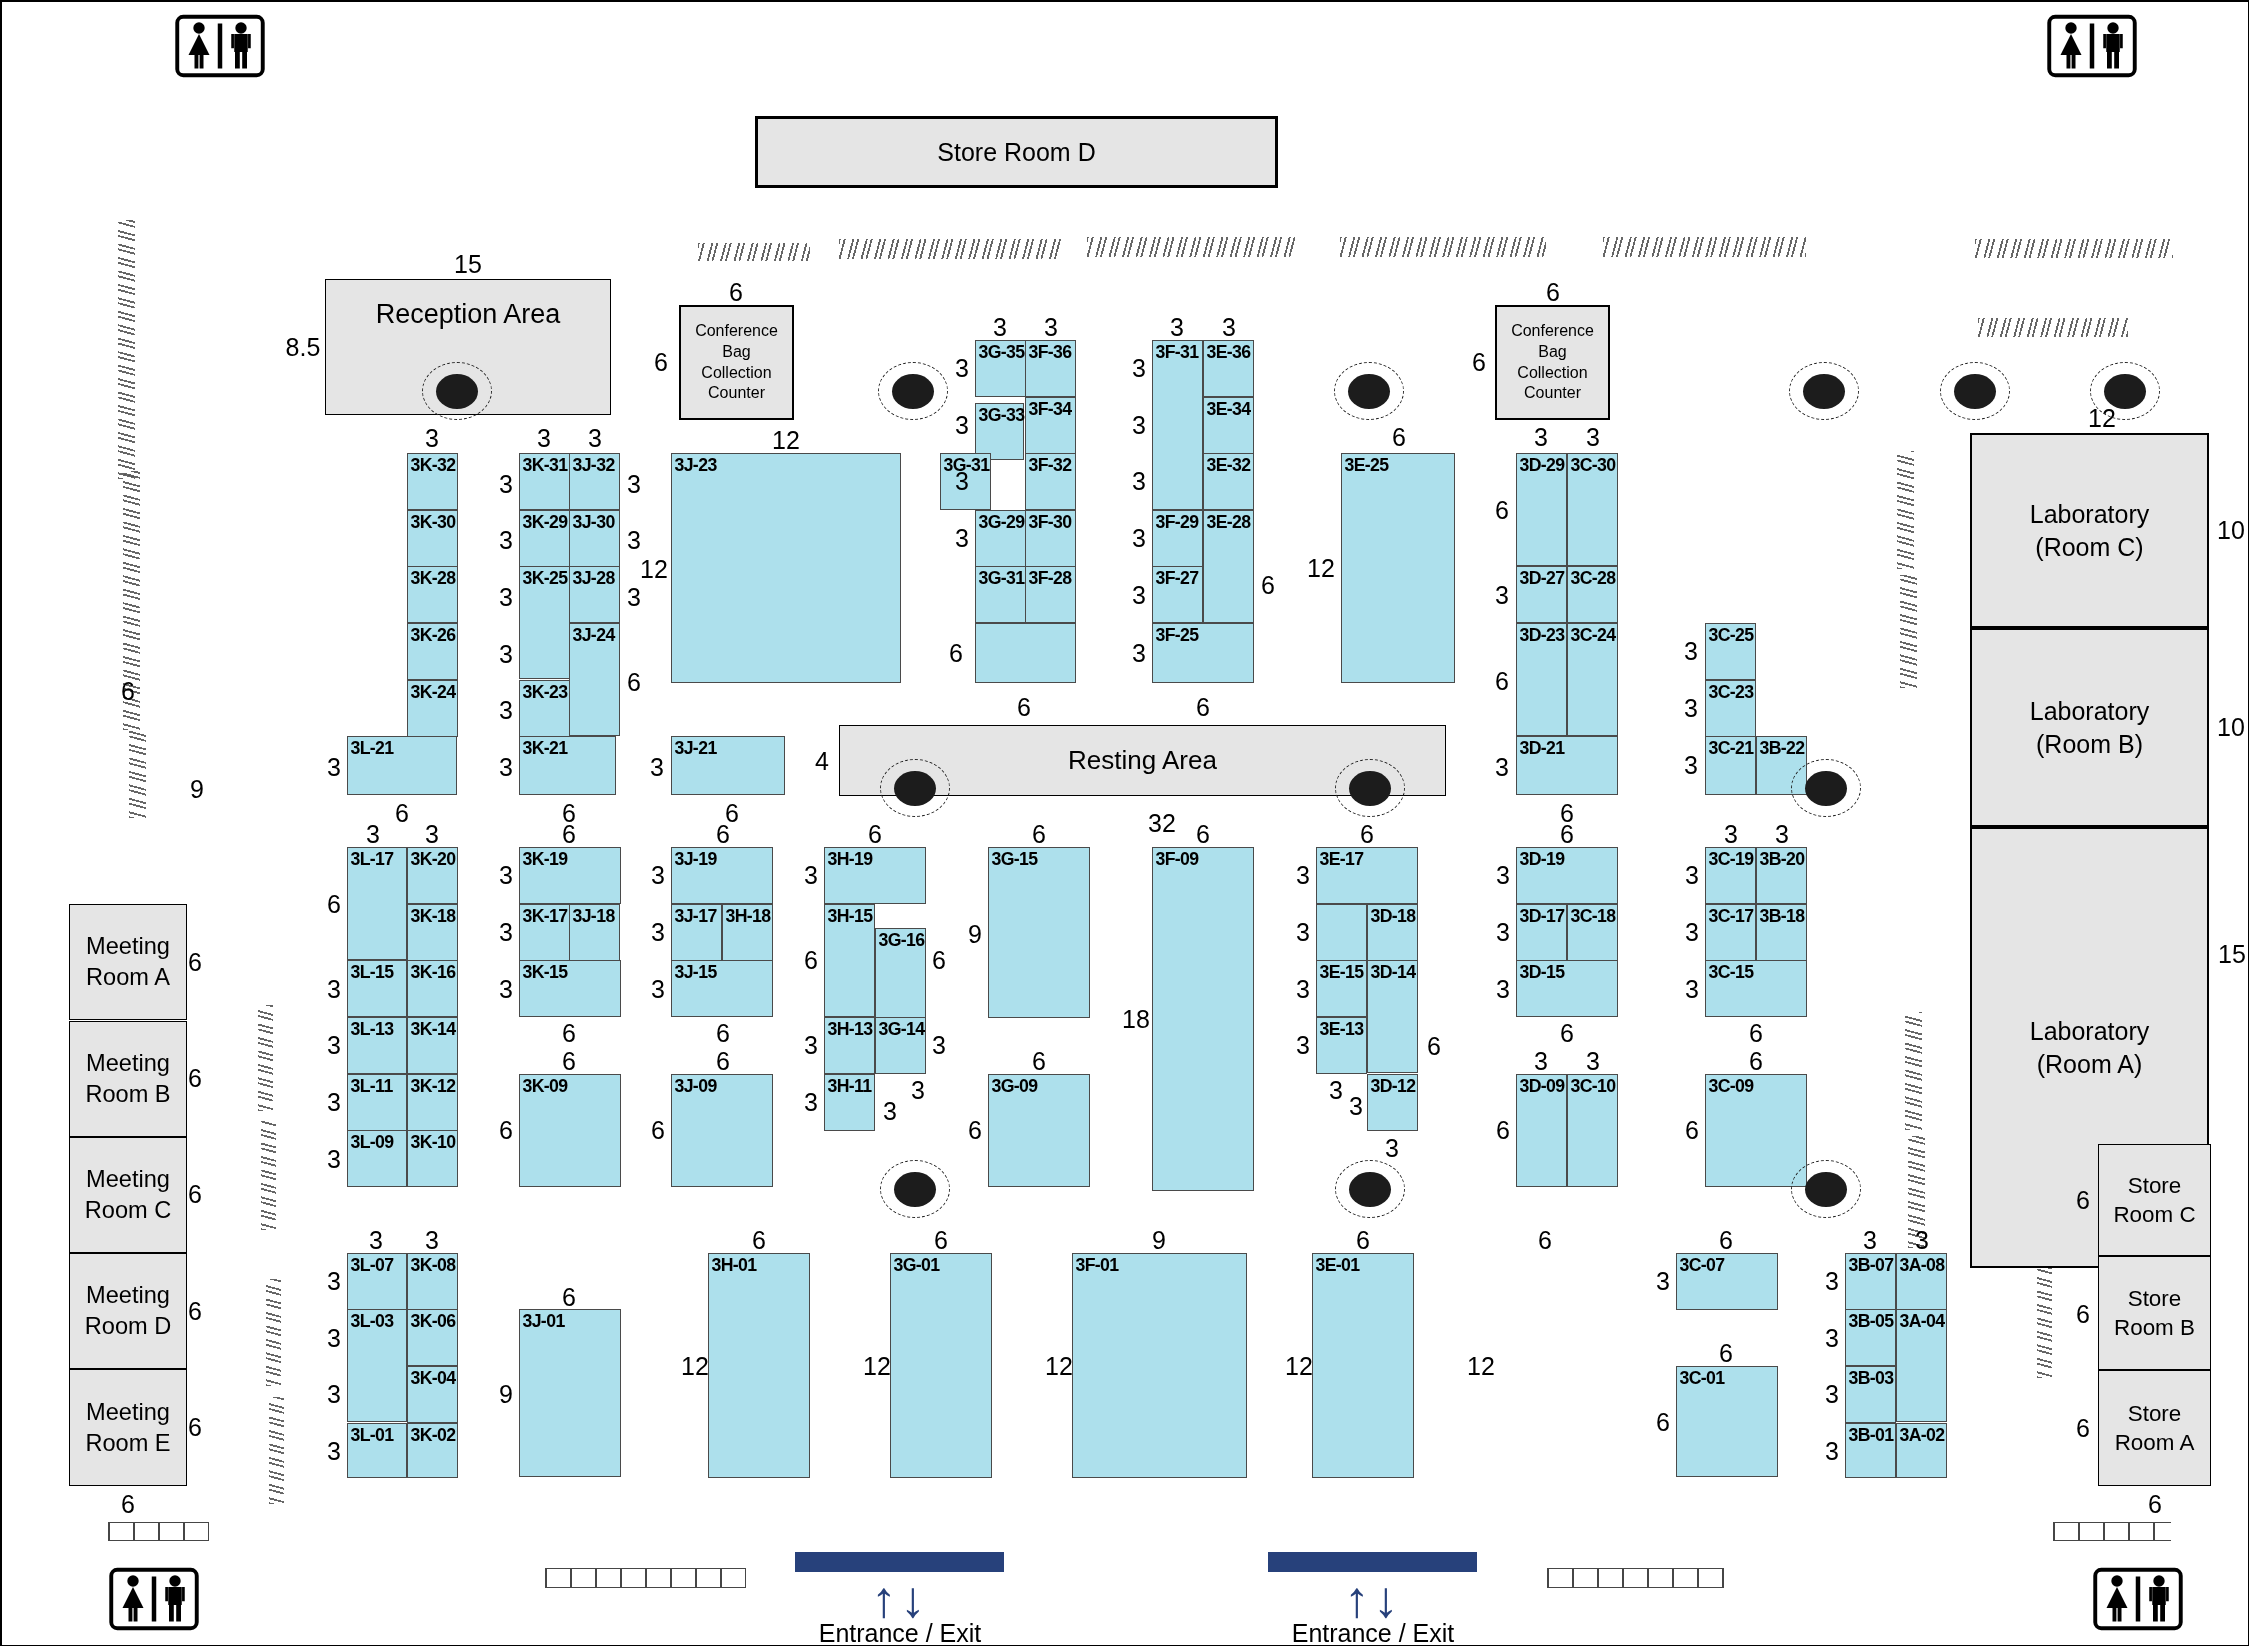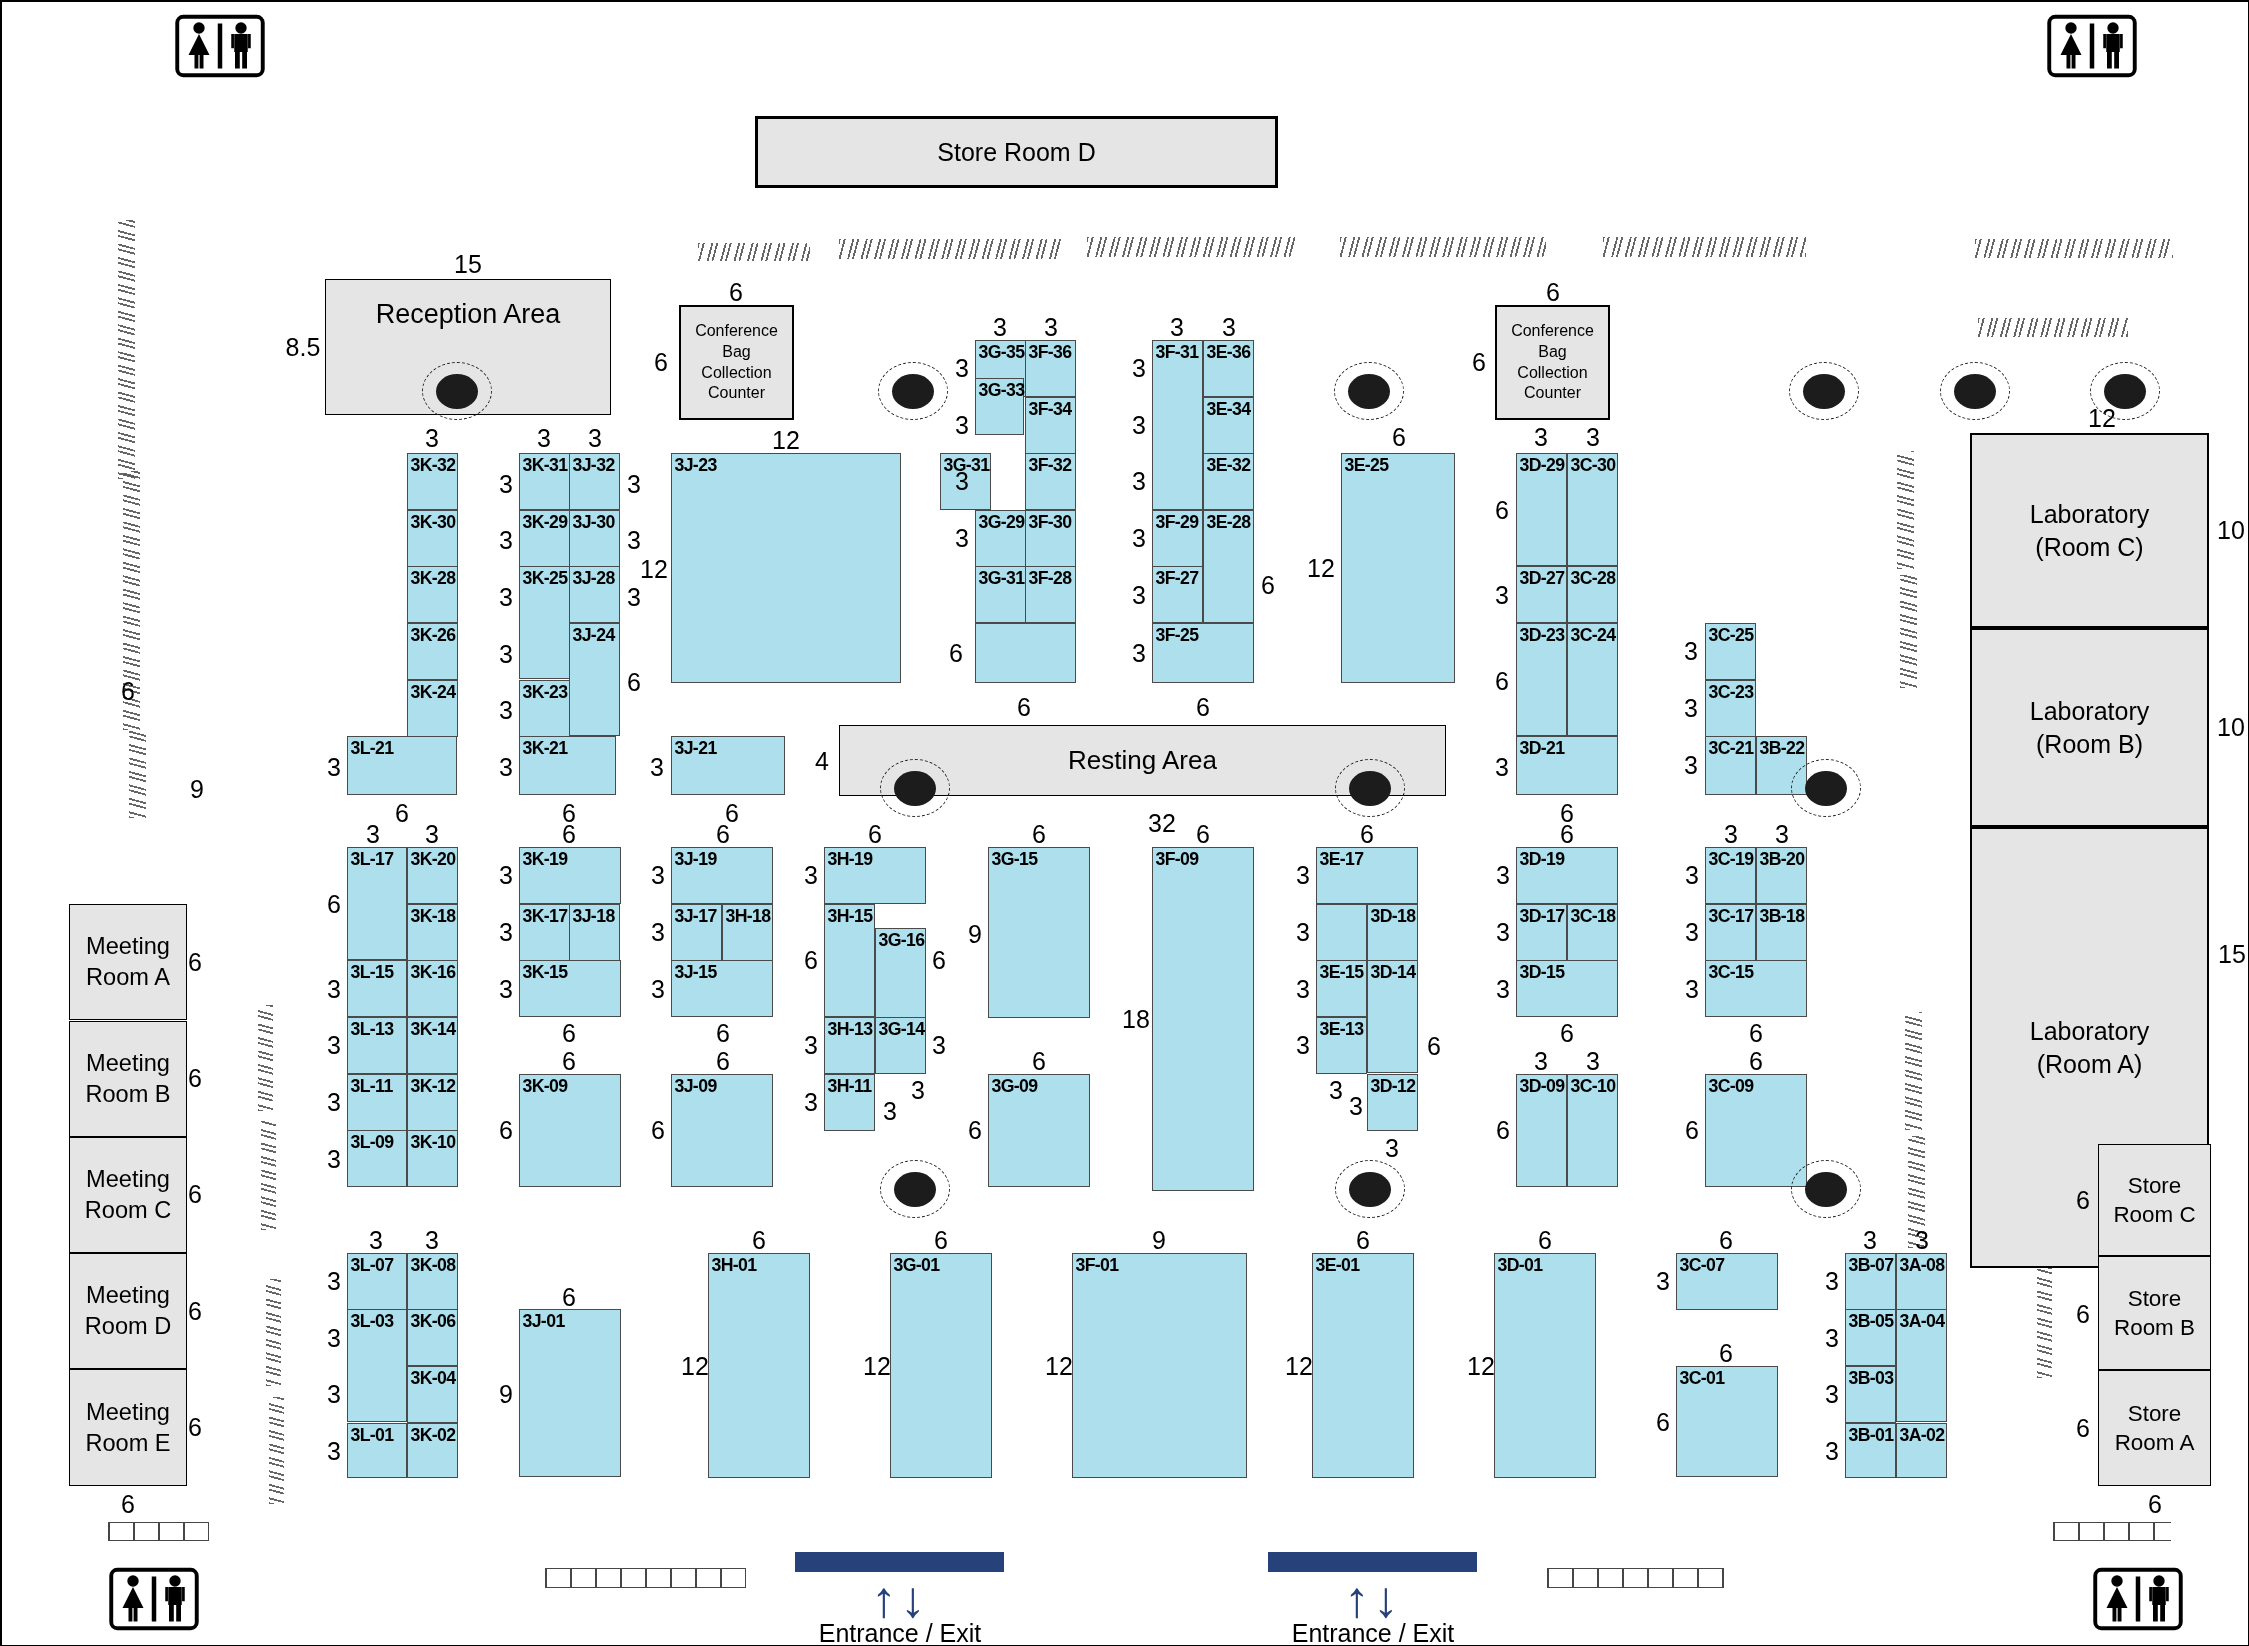--- a/index.html
+++ b/index.html
@@ -148,21 +148,21 @@
     </div>
     <div class="booth" style="left: 669px; top: 734px; width: 114px; height: 59px;">
       <span class="blab">3J-21</span>
     </div>
     <div class="booth" style="left: 973px; top: 338px; width: 51px; height: 57px;">
       <span class="blab">3G-35</span>
     </div>
     <div class="booth" style="left: 1023px; top: 338px; width: 51px; height: 57px;">
       <span class="blab">3F-36</span>
     </div>
-    <div class="booth" style="left: 973px; top: 376px; width: 49px; height: 57px;">
+    <div class="booth" style="left: 973px; top: 401px; width: 49px; height: 57px;">
       <span class="blab">3G-33</span>
     </div>
     <div class="booth" style="left: 1023px; top: 395px; width: 51px; height: 57px;">
       <span class="blab">3F-34</span>
     </div>
     <div class="booth" style="left: 938px; top: 451px; width: 51px; height: 57px;">
       <span class="blab">3G-31</span>
     </div>
     <div class="booth" style="left: 1023px; top: 451px; width: 51px; height: 57px;">
       <span class="blab">3F-32</span>
@@ -413,23 +413,20 @@
       <span class="blab">3H-01</span>
     </div>
     <div class="booth" style="left: 888px; top: 1251px; width: 102px; height: 225px;">
       <span class="blab">3G-01</span>
     </div>
     <div class="booth" style="left: 1070px; top: 1251px; width: 175px; height: 225px;">
       <span class="blab">3F-01</span>
     </div>
     <div class="booth" style="left: 1310px; top: 1251px; width: 102px; height: 225px;">
       <span class="blab">3E-01</span>
-    </div>
-    <div class="booth" style="left: 1492px; top: 1251px; width: 102px; height: 225px;">
-      <span class="blab">3D-01</span>
     </div>
     <div class="booth" style="left: 1674px; top: 1251px; width: 102px; height: 57px;">
       <span class="blab">3C-07</span>
     </div>
     <div class="booth" style="left: 1674px; top: 1364px; width: 102px; height: 111px;">
       <span class="blab">3C-01</span>
     </div>
     <div class="booth" style="left: 1843px; top: 1251px; width: 51px; height: 57px;">
       <span class="blab">3B-07</span>
     </div>

